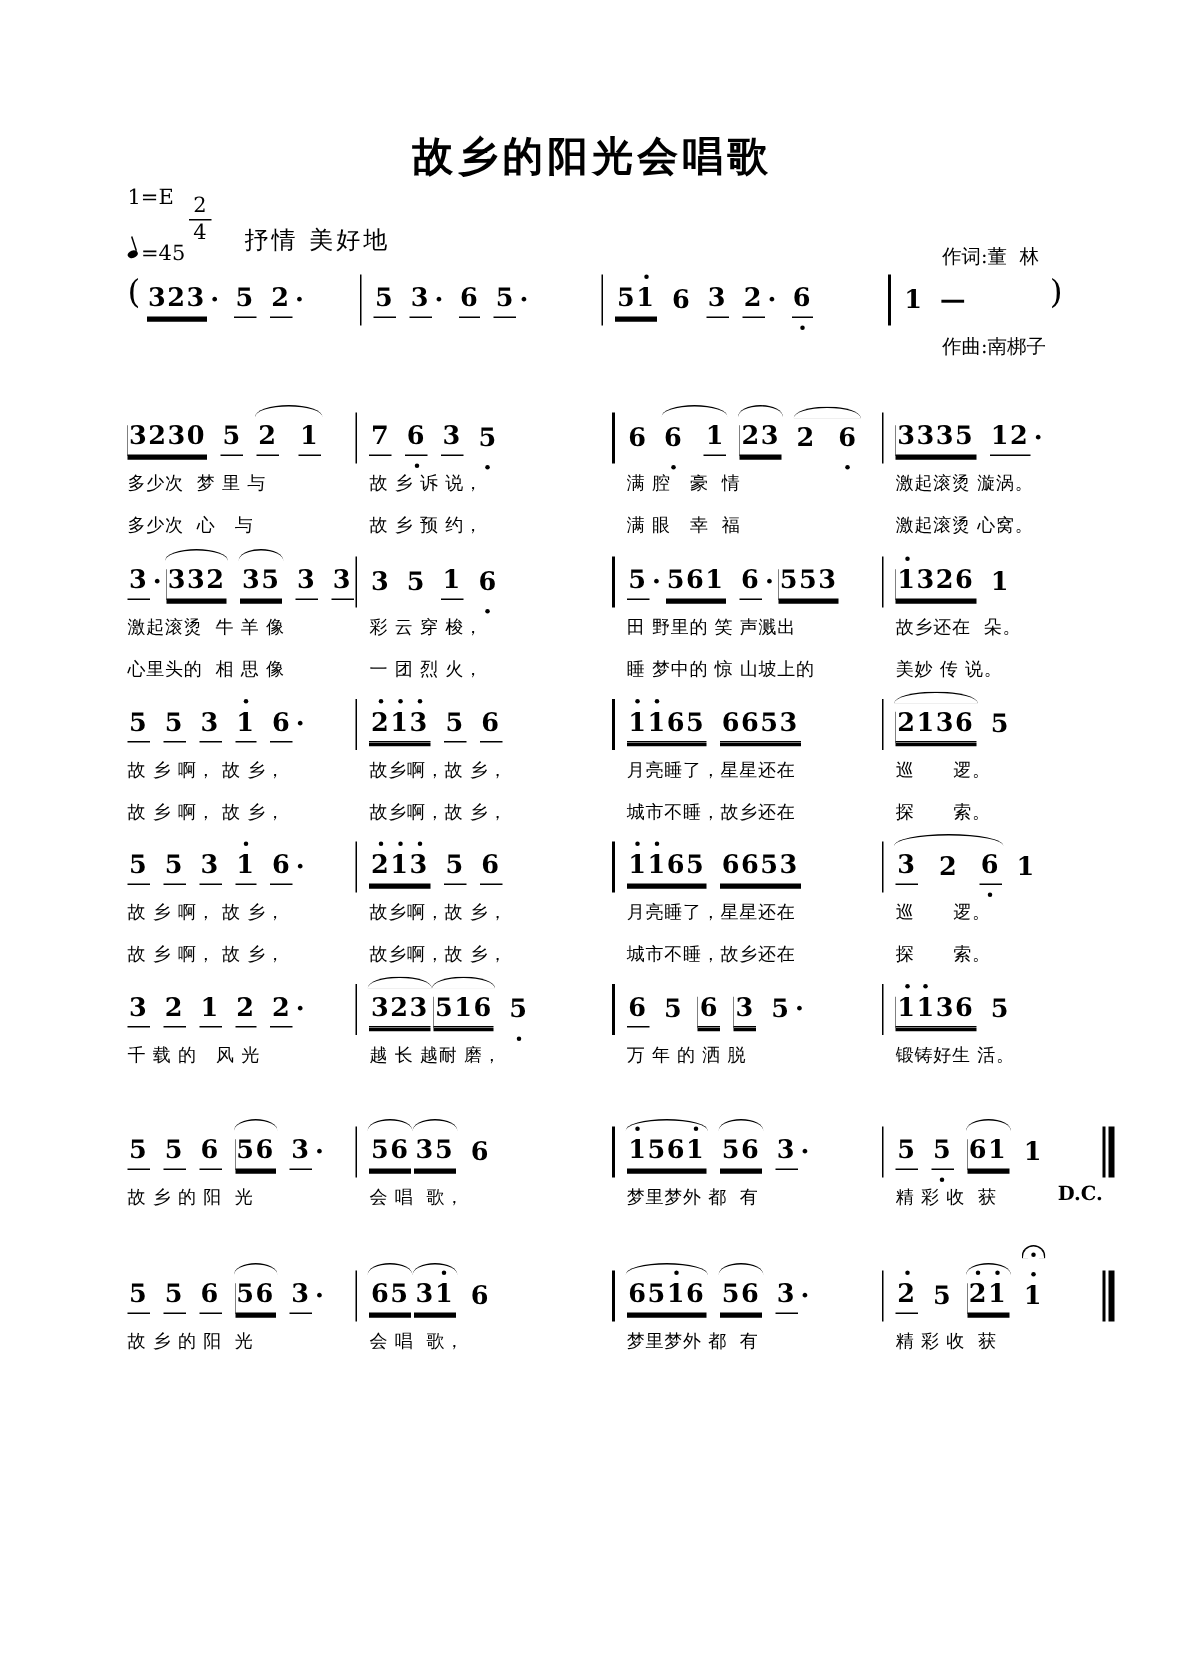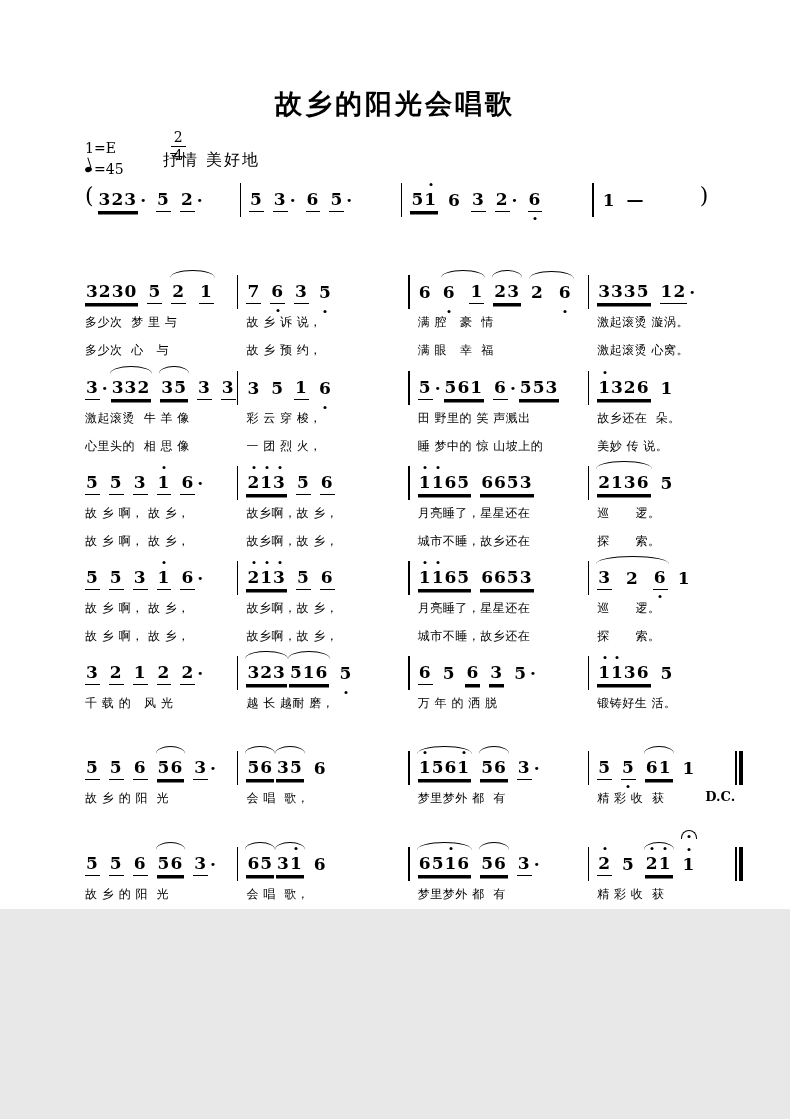--- a/index.html
+++ b/index.html
@@ -1,20 +1,20 @@
 <!DOCTYPE html>
 <html><head>
 <meta charset="utf-8">
 <style>
   html,body{margin:0;padding:0;background:#e8e8e8;}
-  .page{position:relative;width:790px;height:909px;background:#ffffff;margin:0 auto;
+  .page{position:relative;width:790px;height:1119px;background:#ffffff;margin:0 auto;
         font-family:"DejaVu Serif",serif;color:#000;overflow:hidden;}
   .title{position:absolute;top:86px;left:0;width:100%;text-align:center;
          font-size:27px;font-weight:700;letter-spacing:3px;}
-  .hdrleft{position:absolute;left:85px;top:124px;font-size:14px;display:flex;align-items:flex-end;gap:45px;}
+  .hdrleft{position:absolute;left:85px;top:124px;font-size:14px;display:flex;align-items:flex-start;}
   .ts{display:inline-flex;flex-direction:column;align-items:center;margin-left:10px;
       font-size:14px;line-height:14px;position:relative;top:6px;}
   .tsn{border-bottom:1px solid #000;padding:0 3px 2px;}
   .tsd{padding-top:1px;}
   .tempo{position:absolute;left:85px;top:161px;font-size:14px;display:flex;align-items:center;}
   .nh{display:inline-block;width:7px;height:5px;background:#000;border-radius:50%;
       position:relative;transform:rotate(-18deg);margin-right:2px;}
   .nh::after{content:"";position:absolute;right:0px;top:-9px;width:1px;height:10px;background:#000;}
   .expr{position:absolute;left:163px;top:150px;font-size:16px;letter-spacing:2px;}
   .credits{position:absolute;left:628px;top:122px;font-size:13px;line-height:20px;white-space:pre;}
@@ -67,20 +67,24 @@
     </span>
   </div>
 
   <div class="tempo">
     <span class="nh"></span>
     <span>=45</span>
   </div>
 
   <div class="expr">抒情 美好地</div>
 
+  <div class="credits">
+    <div>作词:董  林</div>
+    <div>作曲:南梆子</div>
+  </div>
 
   <div id="score">
       <div class="srow" style="top: 186px;">
         <span class="paren">(</span>
         <div class="meas" style="width: 142px;">
           <div class="notes">
             <span class="grp">
               <span class="nwrap">
                 <span class="note u2">
                   <span class="ch">3</span>

